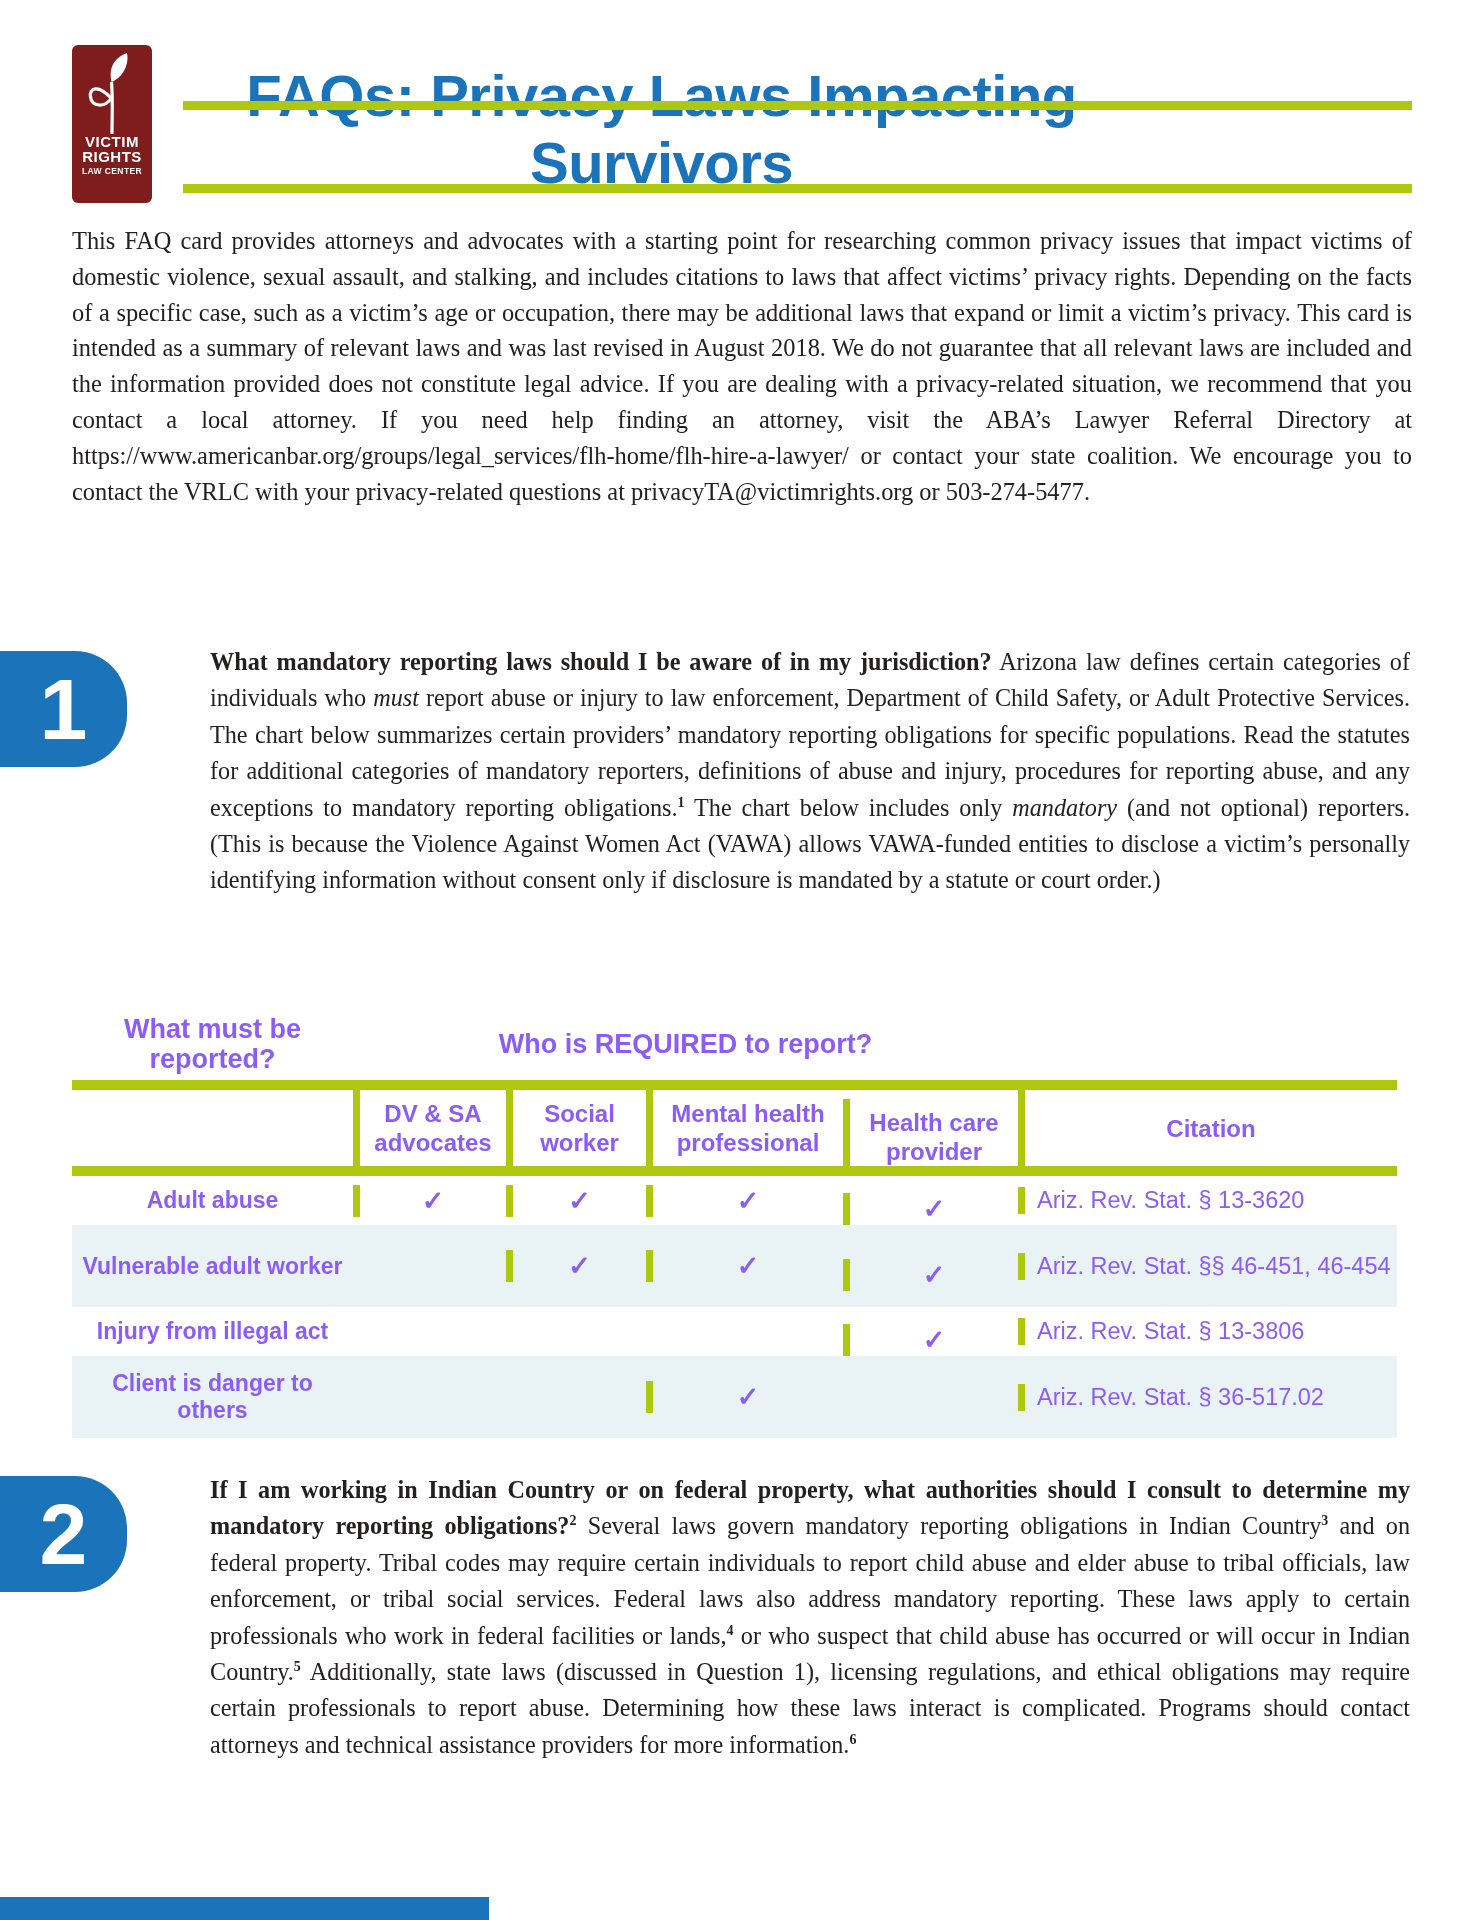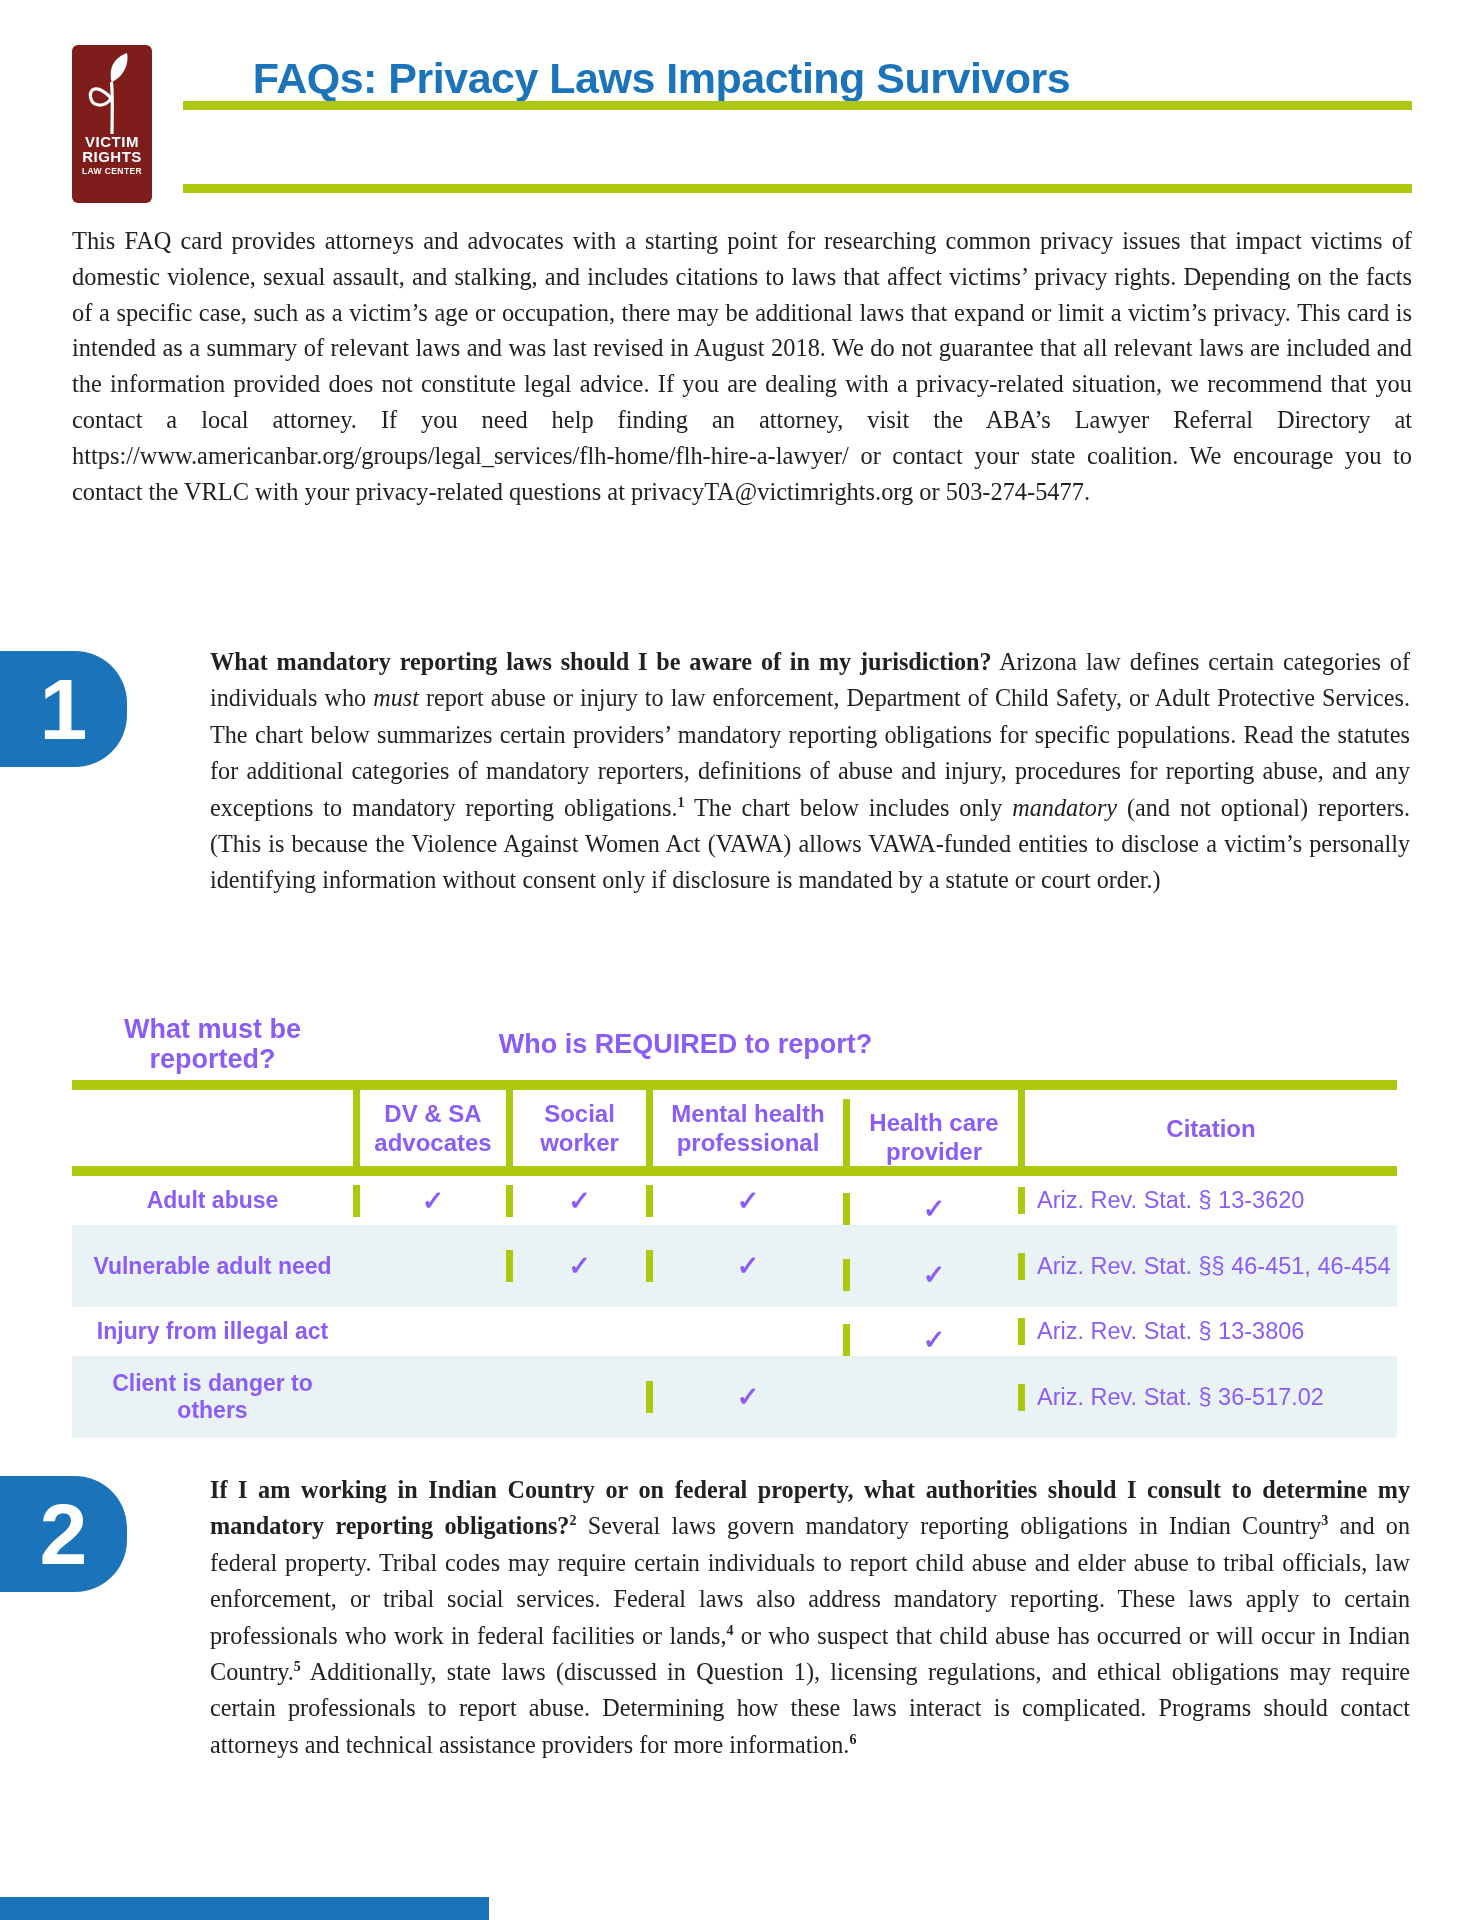--- a/index.html
+++ b/index.html
@@ -19,24 +19,24 @@
     width: 80px; height: 158px;
     background: #7f1d1d; border-radius: 6px;
     display: flex; flex-direction: column; align-items: center;
   }
   .logo-box svg { margin-top: 7px; }
   .logo-text { color: #ffffff; font-family: "Liberation Sans", sans-serif;
     text-align: center; line-height: 1.02; margin-top: -2px; }
   .logo-line-big { font-size: 15px; font-weight: 700; letter-spacing: 0.5px; }
   .logo-line-small { font-size: 8.5px; font-weight: 700; letter-spacing: 0.4px; margin-top: 2px; }
   .doc-title {
-    position: absolute; left: 183px; top: 54px; width: 957px;
+    position: absolute; left: 183px; top: 62px; width: 957px;
     text-align: center;
     font-family: "Liberation Sans", sans-serif;
-    font-weight: 700; font-size: 43px; color: #1b73ba;
+    font-weight: 700; font-size: 58px; color: #1b73ba;
     letter-spacing: -0.5px;
   }
   .green-rule { position: absolute; left: 183px; width: 1229px; height: 9px; background: #aec70f; }
   .rule-1 { top: 101px; }
   .rule-2 { top: 184px; }
   .state-title {
     position: absolute; left: 183px; top: 106px; width: 957px;
     text-align: center;
     font-family: "Liberation Sans", sans-serif;
     font-weight: 700; font-style: italic; font-size: 58px; color: #1b73ba;
@@ -163,21 +163,21 @@
     <div class="t-row body-row row-a r-short">
       <div class="c-label cell-label">Adult abuse</div>
       <div class="c-check-1 sep cell-check">✓</div>
       <div class="c-check-2 sep cell-check">✓</div>
       <div class="c-check-3 sep cell-check">✓</div>
       <div class="c-check-4 sep cell-check">✓</div>
       <div class="c-cite sep cell-cite">Ariz. Rev. Stat. § 13-3620</div>
     </div>
 
     <div class="t-row body-row row-b r-tall">
-      <div class="c-label cell-label">Vulnerable adult need</div>
+      <div class="c-label cell-label">Vulnerable adult worker</div>
       <div class="c-check-1 sep cell-check"></div>
       <div class="c-check-2 sep cell-check">✓</div>
       <div class="c-check-3 sep cell-check">✓</div>
       <div class="c-check-4 sep cell-check">✓</div>
       <div class="c-cite sep cell-cite">Ariz. Rev. Stat. §§ 46-451, 46-454</div>
     </div>
 
     <div class="t-row body-row row-a r-short">
       <div class="c-label cell-label">Injury from illegal act</div>
       <div class="c-check-1 sep cell-check"></div>

